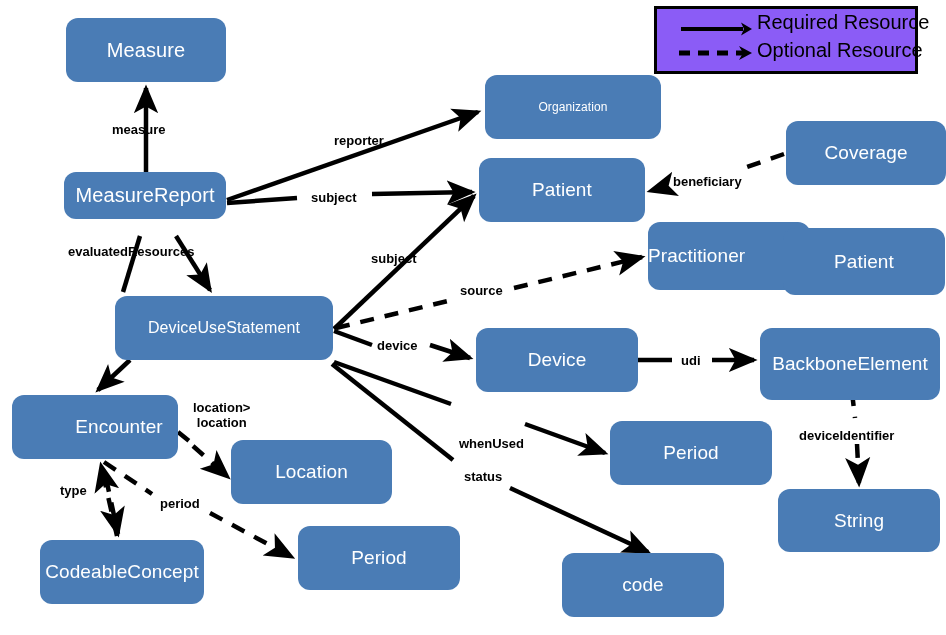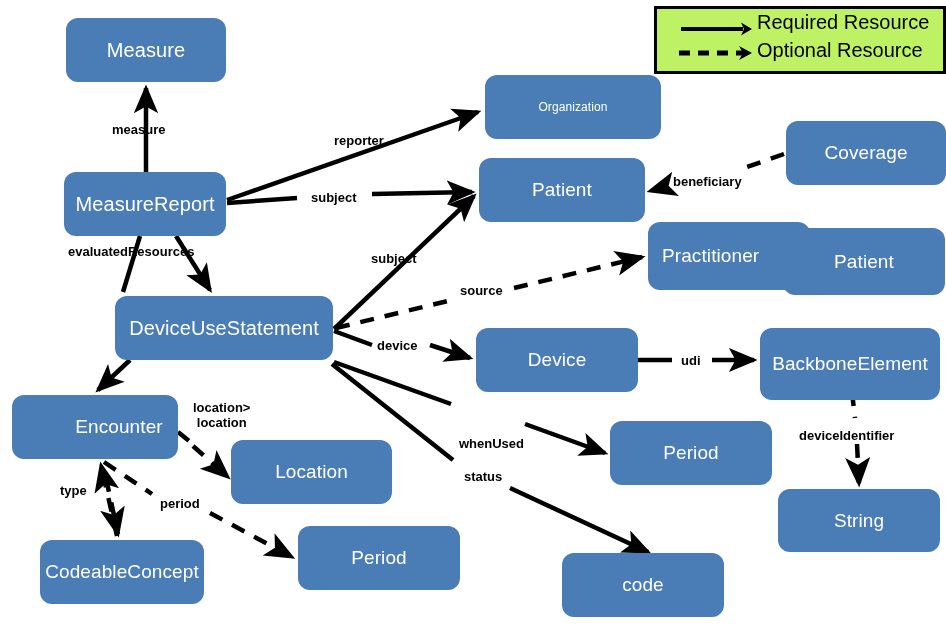--- a/index.html
+++ b/index.html
@@ -5,22 +5,22 @@
   html,body{margin:0;padding:0;background:#ffffff;}
   body{width:946px;height:635px;overflow:hidden;font-family:"Liberation Sans",sans-serif;}
   #stage{position:relative;width:946px;height:635px;background:#fff;}
   svg#edges{position:absolute;left:0;top:0;width:946px;height:635px;}
   .node{position:absolute;box-sizing:border-box;border-radius:12px;
         background:#4a7cb5;display:flex;align-items:center;justify-content:center;
         color:#ffffff;font-weight:400;letter-spacing:.1px;text-align:center;}
   .node span{pointer-events:none;}
   .elabel{position:absolute;color:#000;font-weight:bold;font-size:13px;
           line-height:15px;white-space:pre-line;text-align:center;}
-  #legend{position:absolute;left:654px;top:6px;width:292px;height:68px;
-          border:3px solid #000;background:#bef264;box-sizing:border-box;}
+  #legend{position:absolute;left:654px;top:6px;width:264px;height:68px;
+          border:3px solid #000;background:#8b5cf6;box-sizing:border-box;}
   .lgrow{position:absolute;left:0;width:292px;height:34px;}
   .lgtext{position:absolute;left:100px;top:2px;font-size:20px;color:#000;}
 </style>
 </head>
 <body>
 
 <div id="stage">
 
   <svg id="edges" viewBox="0 0 946 635" xmlns="http://www.w3.org/2000/svg">
     <defs>
@@ -80,25 +80,25 @@
 
       <line x1="104" y1="462" x2="152" y2="494"></line>
       <line x1="210" y1="513" x2="292" y2="557" marker-end="url(#ahd)"></line>
     </g>
   </svg>
 
   <div class="node" style="left:66px;top:18px;width:160px;height:64px;font-size:20px;">
     <span>Measure</span>
   </div>
 
-  <div class="node" style="left:64px;top:172px;width:162px;height:64px;font-size:20px;">
+  <div class="node" style="left:64px;top:172px;width:162px;height:47px;font-size:20px;">
     <span>MeasureReport</span>
   </div>
 
-  <div class="node" style="left:115px;top:296px;width:218px;height:64px;font-size:20px;">
+  <div class="node" style="left:115px;top:296px;width:218px;height:64px;font-size:16px;">
     <span>DeviceUseStatement</span>
   </div>
 
   <div class="node" style="left:12px;top:395px;width:166px;height:64px;font-size:19px;padding-left:48px;">
     <span>Encounter</span>
   </div>
 
   <div class="node" style="left:231px;top:440px;width:161px;height:64px;font-size:19px;">
     <span>Location</span>
   </div>
@@ -116,21 +116,21 @@
   </div>
 
   <div class="node" style="left:479px;top:158px;width:166px;height:64px;font-size:19px;">
     <span>Patient</span>
   </div>
 
   <div class="node" style="left:786px;top:121px;width:160px;height:64px;font-size:19px;">
     <span>Coverage</span>
   </div>
 
-  <div class="node" style="left:648px;top:222px;width:162px;height:68px;font-size:19px;justify-content:flex-start;padding-left:14px;">
+  <div class="node" style="left:648px;top:222px;width:162px;height:68px;font-size:19px;justify-content:flex-start;">
     <span>Practitioner</span>
   </div>
 
   <div class="node" style="left:783px;top:228px;width:162px;height:67px;font-size:19px;">
     <span>Patient</span>
   </div>
 
   <div class="node" style="left:476px;top:328px;width:162px;height:64px;font-size:19px;">
     <span>Device</span>
   </div>

